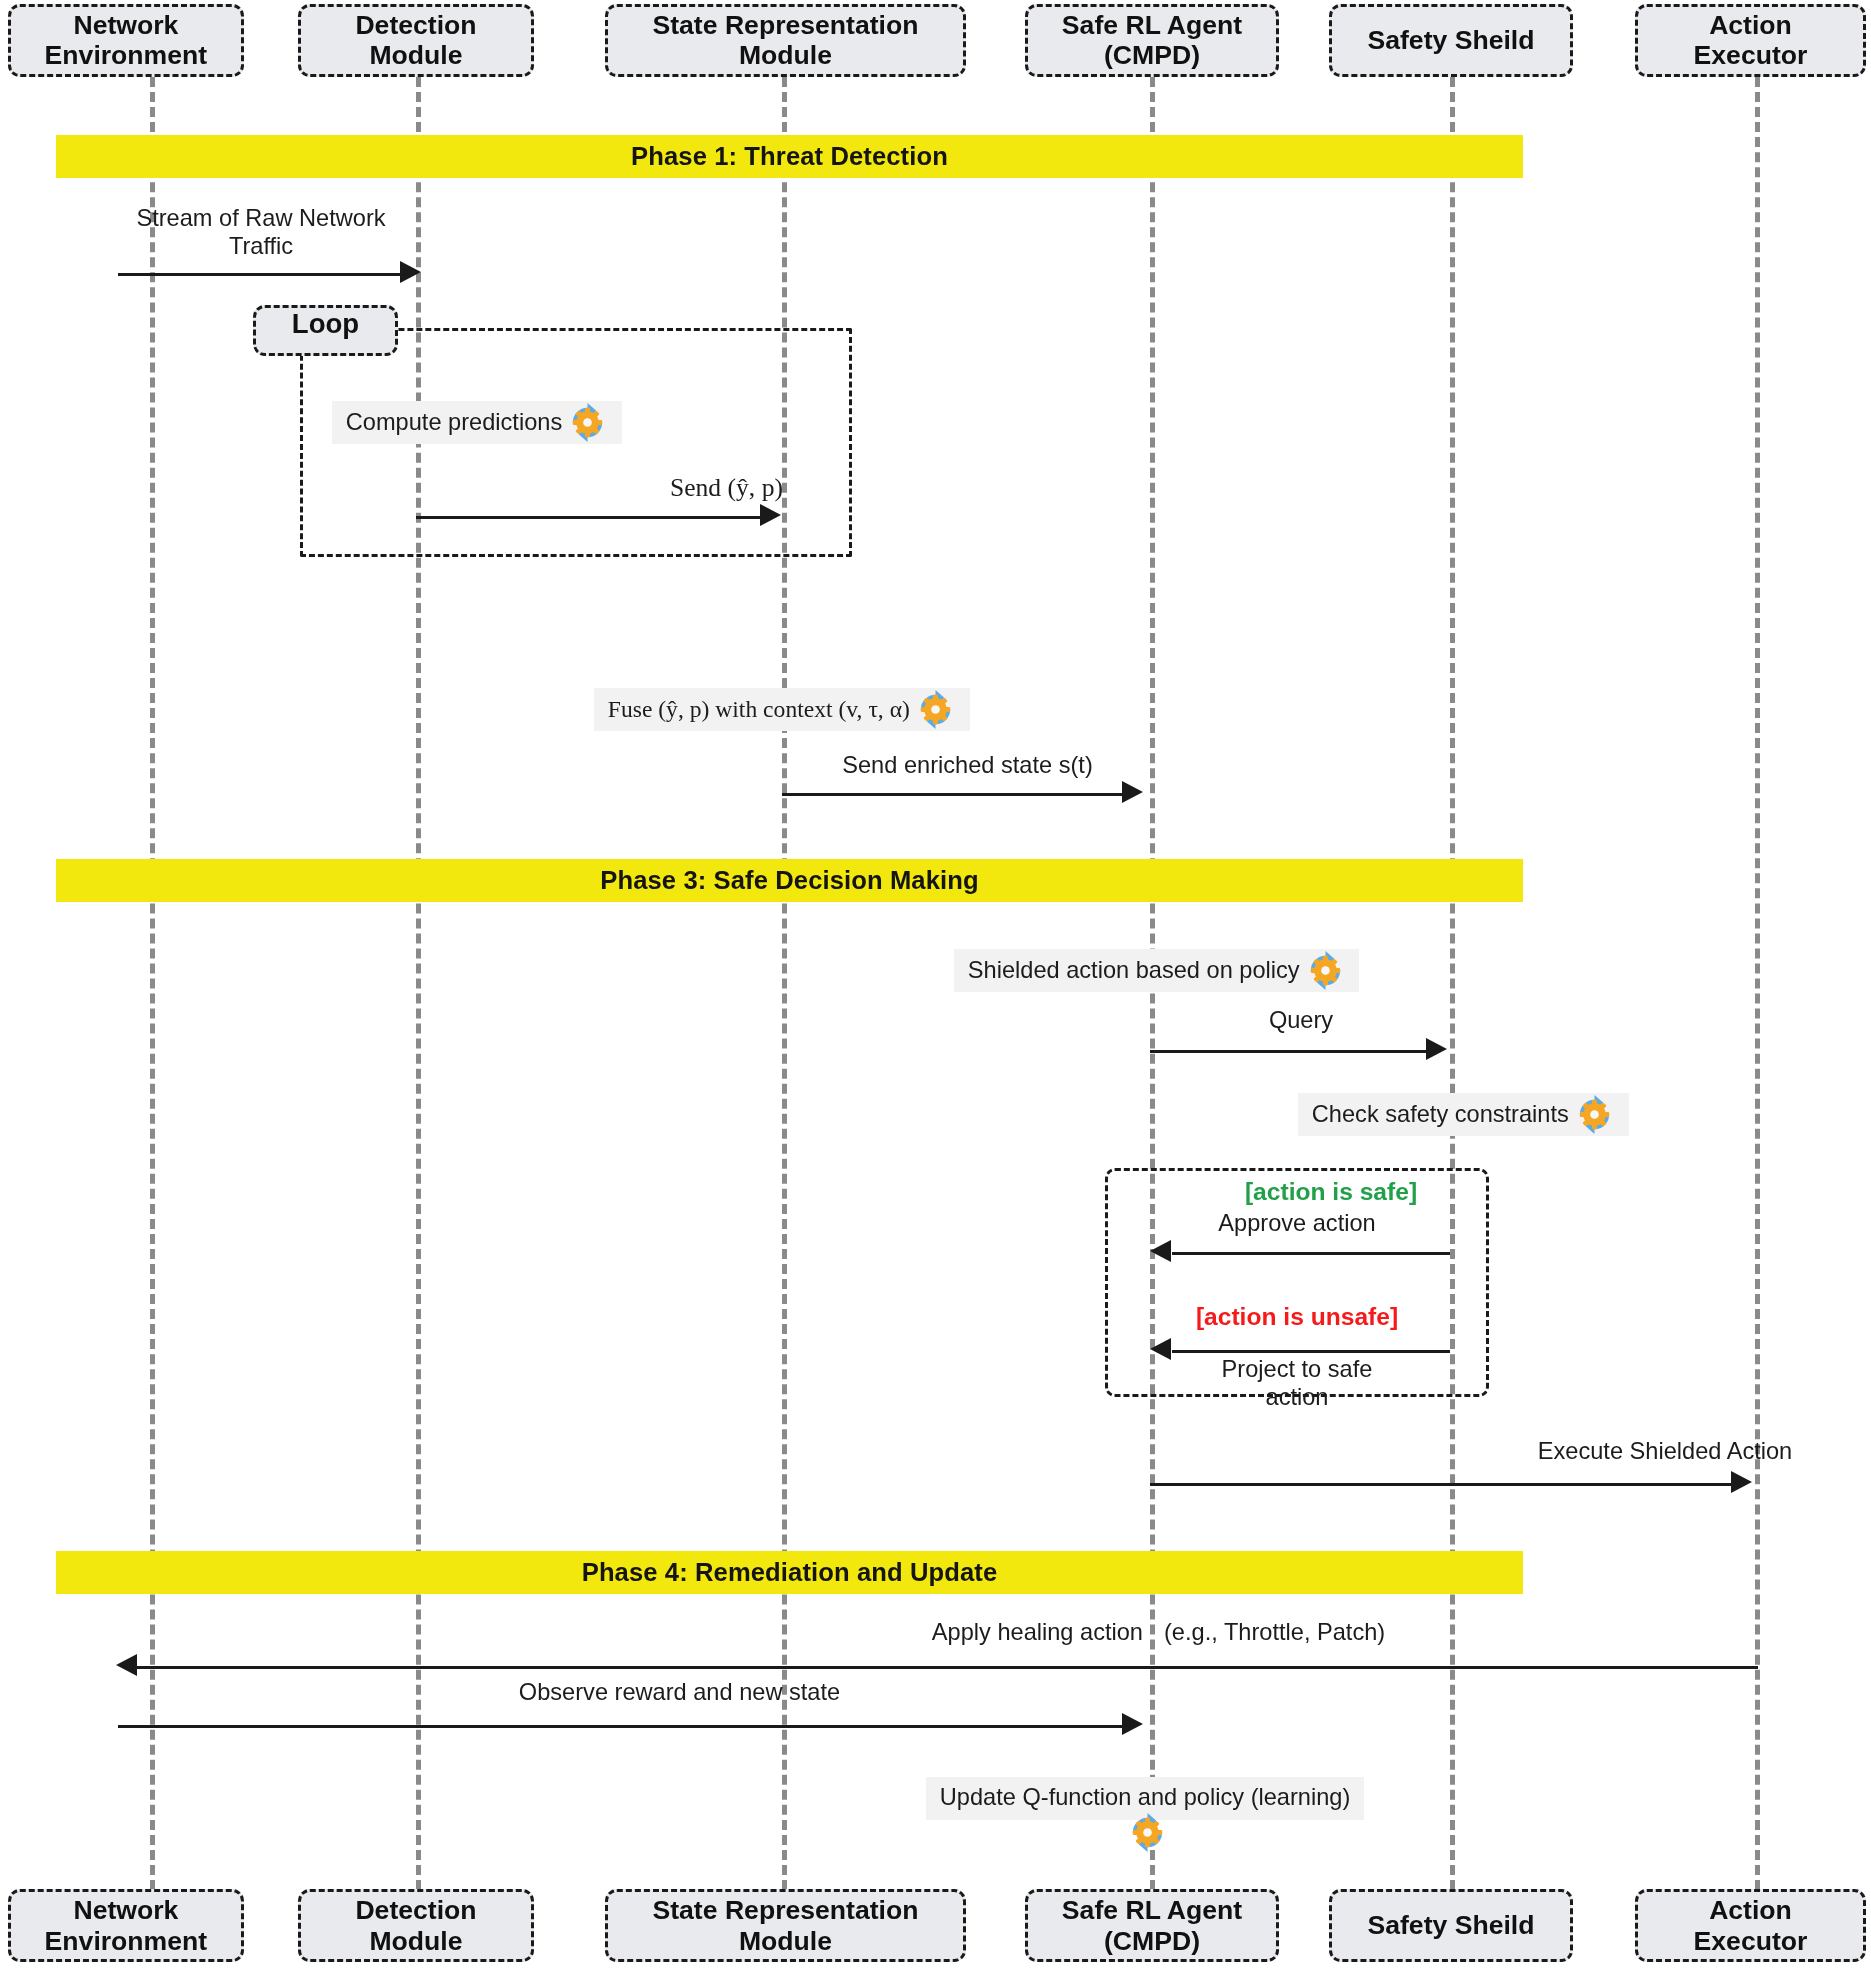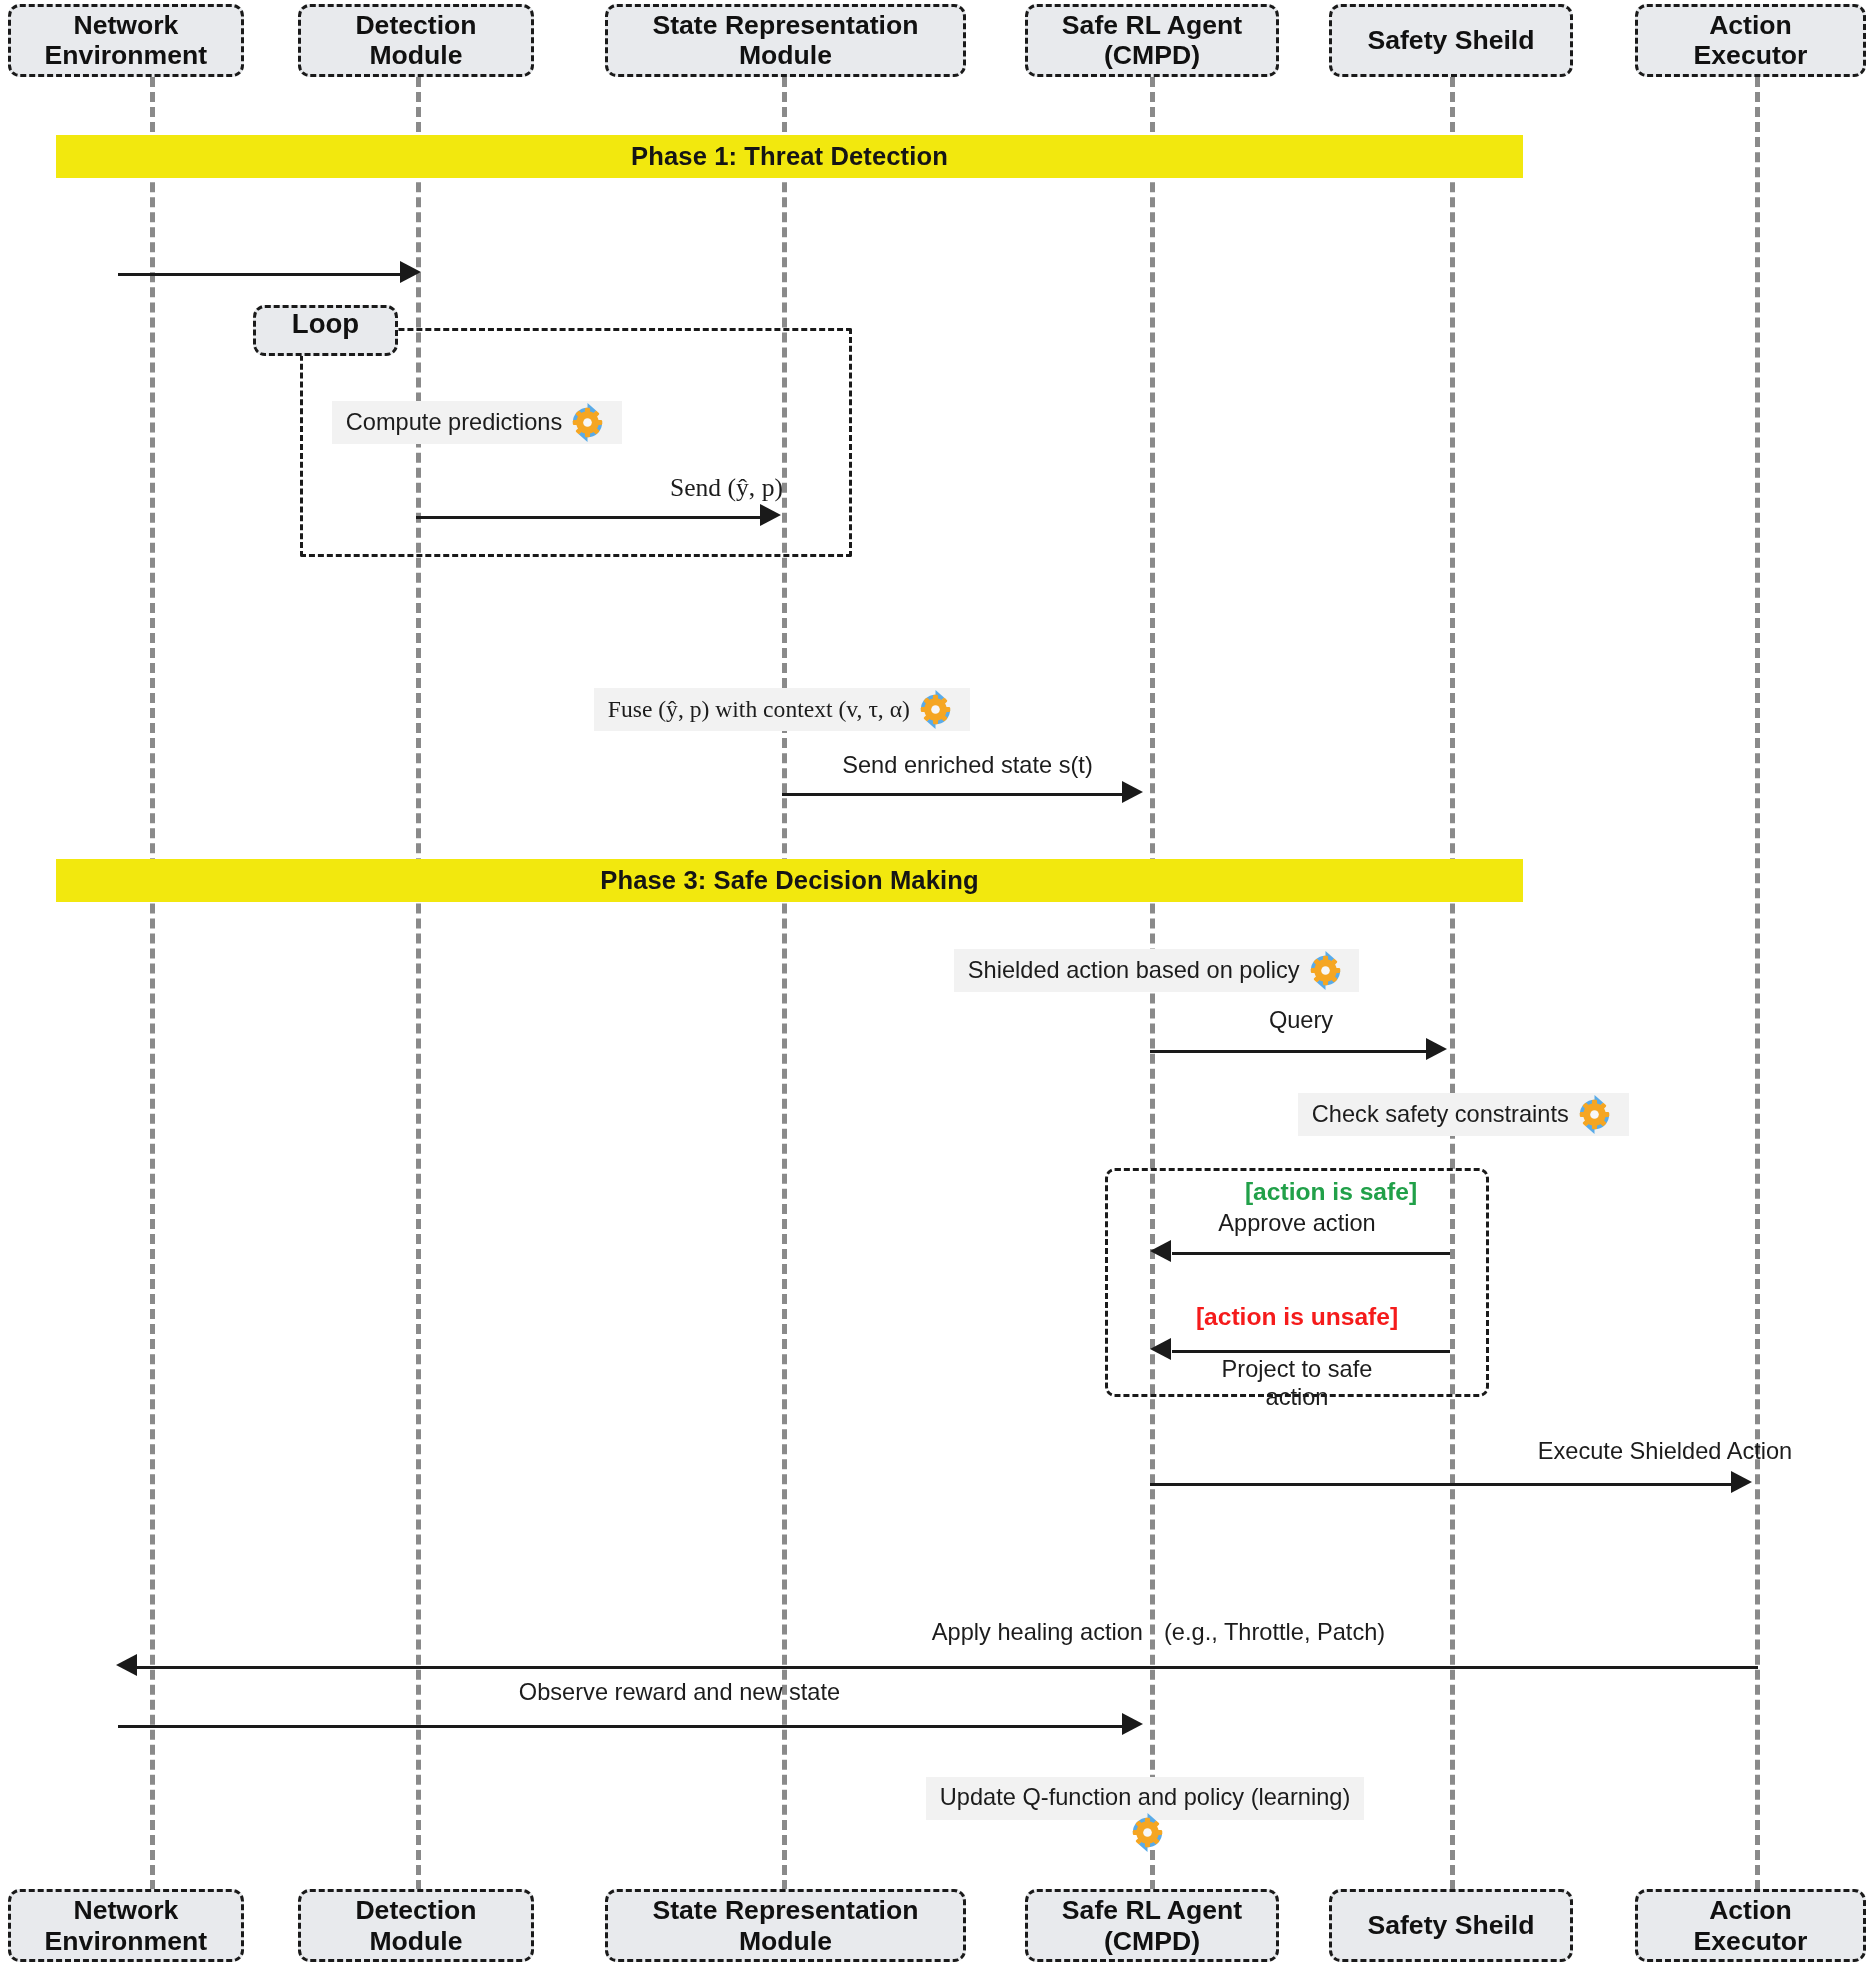--- a/index.html
+++ b/index.html
@@ -97,20 +97,22 @@
   </div>
   <div class="participant" style="left:1635px;top:3.9px;width:231px;height:73px;">
     <span style="white-space:pre-line;">Action
 Executor</span>
   </div>
 
   <div class="phase" style="left:56px;top:135px;width:1467px;height:43px;">
     <span>Phase 1: Threat Detection</span>
   </div>
 
+  <div class="msg-label" style="left:79px;top:205px;width:364px;">Stream of Raw Network
+Traffic</div>
   <div class="msg-line" style="left:118px;top:273px;width:290px;"></div>
   <div class="arrowhead right" style="left:400px;top:261px;"></div>
 
   <div class="fragment sharp" style="left:300px;top:328px;width:552px;height:229px;"></div>
   <div class="frag-label" style="left:253px;top:305px;width:145px;height:51px;">
     <span>Loop</span>
   </div>
 
   <div class="note" style="left:332px;top:401px;height:43px;">
     <span class="txt">Compute predictions</span>
@@ -235,20 +237,23 @@
   <div class="guard" style="left:1105px;top:1303px;width:384px;color:#f51b1b;">[action is unsafe]</div>
   <div class="msg-line" style="left:1172px;top:1350px;width:278px;"></div>
   <div class="arrowhead left" style="left:1150px;top:1338px;"></div>
   <div class="msg-label" style="left:1105px;top:1356px;width:384px;">Project to safe
 action</div>
 
   <div class="msg-label" style="left:1468px;top:1438px;width:394px;text-align:center;">Execute Shielded Action</div>
   <div class="msg-line" style="left:1150px;top:1483px;width:588px;"></div>
   <div class="arrowhead right" style="left:1731px;top:1471px;"></div>
 
+  <div class="phase" style="left:56px;top:1551px;width:1467px;height:43px;">
+    <span>Phase 4: Remediation and Update</span>
+  </div>
 
   <div class="msg-label" style="left:759px;top:1619px;width:384px;text-align:right;">Apply healing action</div>
   <div class="msg-label" style="left:1164px;top:1619px;width:374px;text-align:left;">(e.g., Throttle, Patch)</div>
   <div class="msg-line" style="left:126px;top:1666px;width:1632px;"></div>
   <div class="arrowhead left" style="left:116px;top:1654px;"></div>
 
   <div class="msg-label" style="left:433px;top:1679px;width:493px;text-align:center;">Observe reward and new state</div>
   <div class="msg-line" style="left:118px;top:1725px;width:1011px;"></div>
   <div class="arrowhead right" style="left:1122px;top:1713px;"></div>
 

